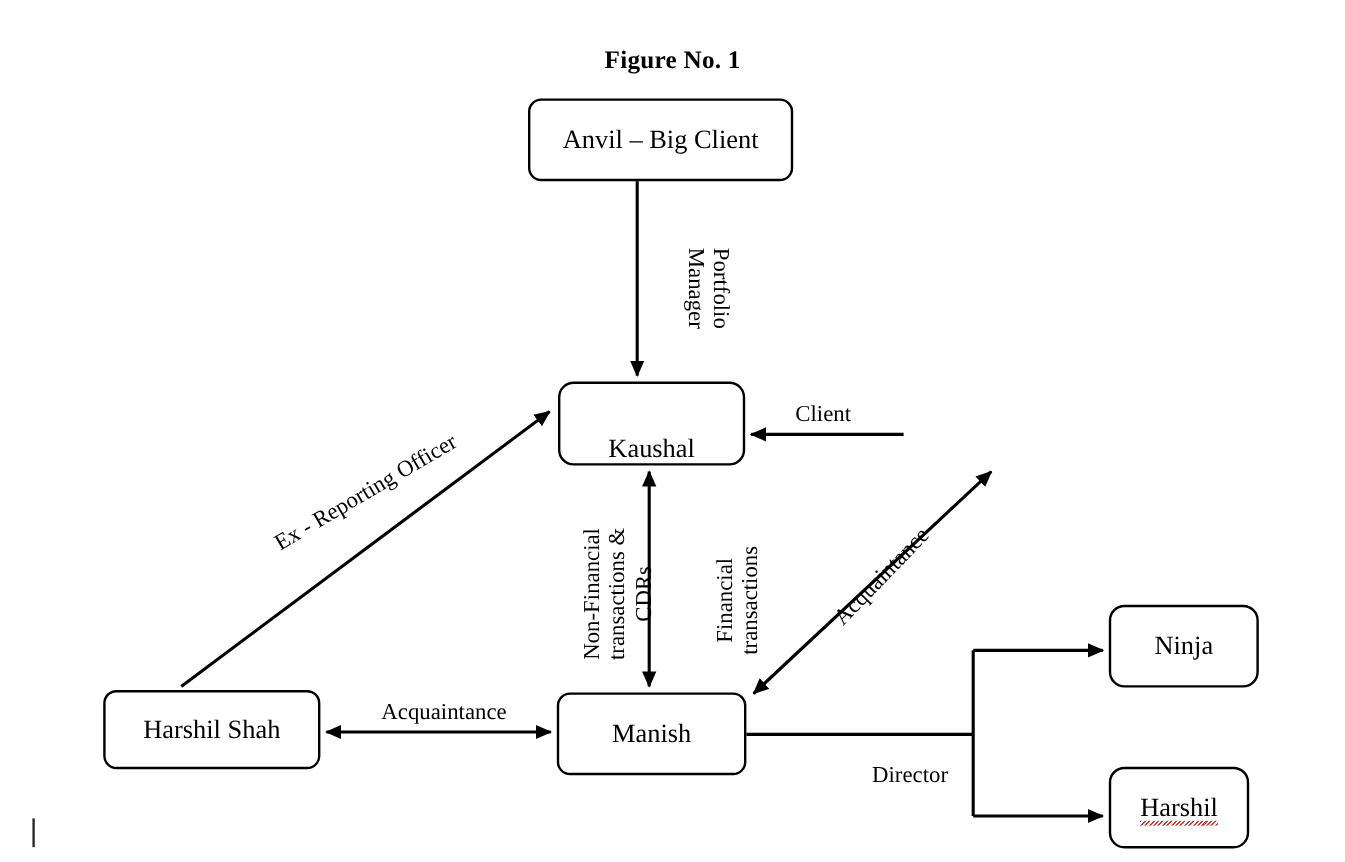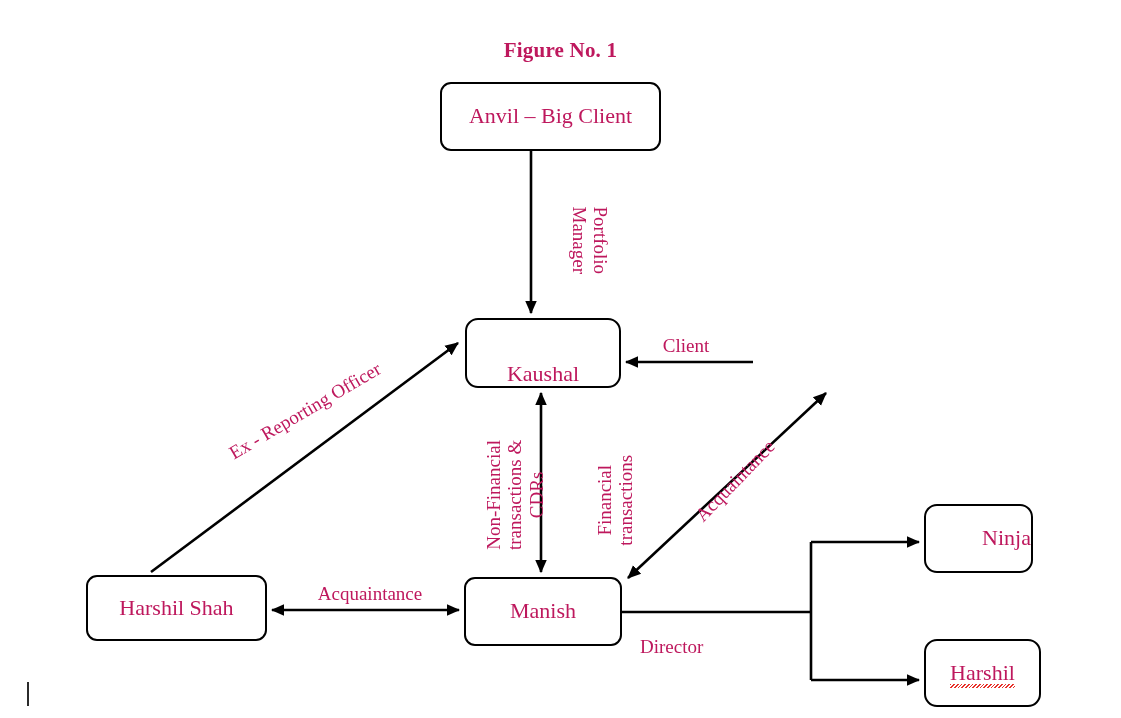--- a/index.html
+++ b/index.html
@@ -7,21 +7,21 @@
     padding: 0;
     background: #ffffff;
   }
   #page {
     position: relative;
     width: 1121px;
     height: 718px;
     background: #ffffff;
     overflow: hidden;
     font-family: "Liberation Serif", "DejaVu Serif", serif;
-    color: #be185d;
+    color: #000000;
   }
   #svg-layer {
     position: absolute;
     left: 0;
     top: 0;
     width: 1121px;
     height: 718px;
   }
   .fig-title {
     position: absolute;
@@ -47,21 +47,21 @@
     z-index: 3;
   }
   .node.rounded { border-radius: 13px; }
   .node.sharp   { border-radius: 11px; }
 
   #node-anvil      { left: 440px; top: 82px;  width: 221px; height: 69px; }
   #node-kaushal    { left: 465px; top: 318px; width: 156px; height: 70px; align-items: flex-end; }
   #node-ketan      { left: 753px; top: 318px; width: 198px; height: 70px; }
   #node-harshil    { left: 86px;  top: 575px; width: 181px; height: 66px; }
   #node-manish     { left: 464px; top: 577px; width: 158px; height: 69px; }
-  #node-ninja      { left: 924px; top: 504px; width: 109px; height: 69px; justify-content: flex-end; }
+  #node-ninja      { left: 924px; top: 504px; width: 125px; height: 69px; }
   #node-banhem     { left: 924px; top: 639px; width: 117px; height: 68px; }
 
   
   .edge-label {
     position: absolute;
     font-size: 19px;
     line-height: 1.12;
     white-space: pre;
     z-index: 4;
     background: transparent;
@@ -102,21 +102,21 @@
   #label-acq-diag {
     left: 640px; top: 470px; width: 190px; text-align: center;
     transform: rotate(-46deg); transform-origin: center center;
   }
 
   #label-acq-horiz {
     left: 280px; top: 583px; width: 180px; text-align: center;
   }
 
   #label-director {
-    left: 640px; top: 636px; width: 150px; text-align: left;
+    left: 640px; top: 636px; width: 150px; text-align: right;
   }
 
   .spell-error {
     position: relative;
     display: inline-block;
   }
   .spell-error::after {
     content: "";
     position: absolute;
     left: 0; right: 0; bottom: -3px;

